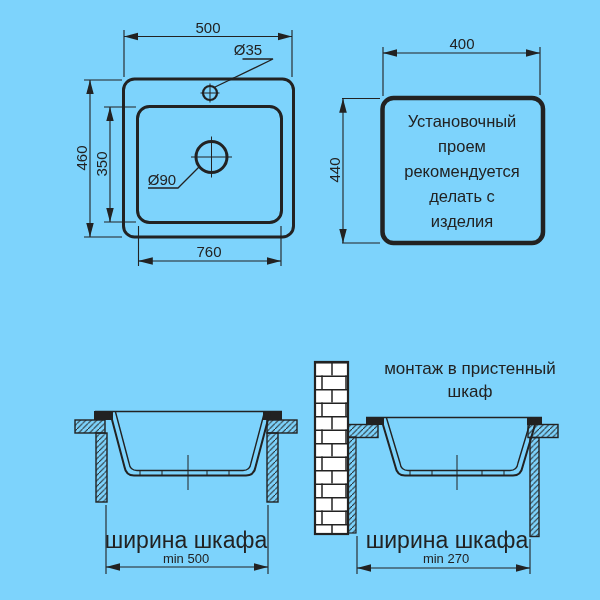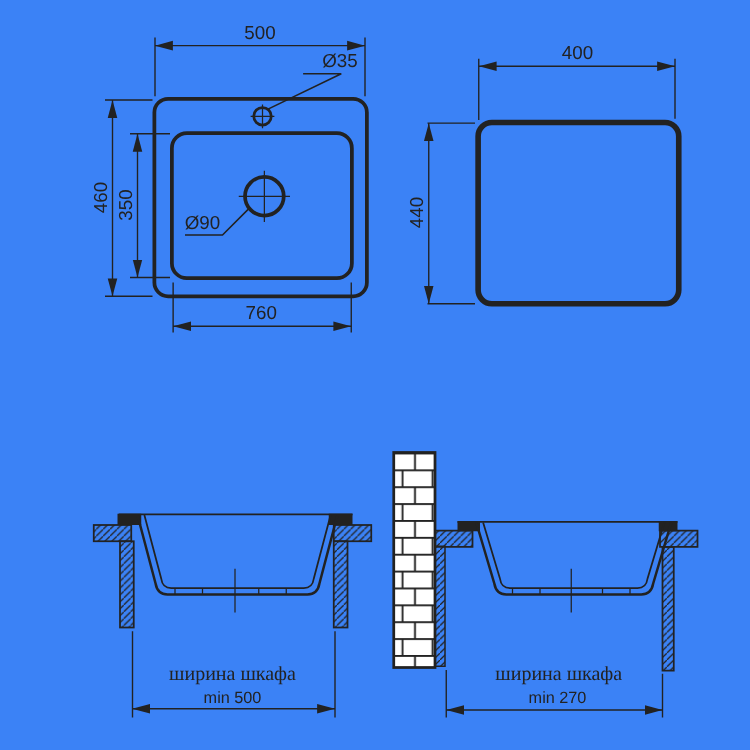--- a/index.html
+++ b/index.html
@@ -1,22 +1,22 @@
 <!DOCTYPE html>
 <html><head>
 <meta charset="utf-8">
 <style>
   html,body{margin:0;padding:0;background:#fff;}
-  #stage{position:relative;width:600px;height:600px;background:#3b82f6;overflow:hidden;
+  #stage{position:relative;width:600px;height:600px;background:#7dd3fc;overflow:hidden;
          font-family:"Liberation Sans",sans-serif;color:#222;}
   #linework{position:absolute;left:0;top:0;}
   .lbl{position:absolute;transform:translate(-50%,-50%);white-space:nowrap;
        font-size:15px;color:#222;line-height:1;}
   .lbl.rot{transform:translate(-50%,-50%) rotate(-90deg);}
-  .lbl.big{font-size:16px;font-family:Liberation Serif, serif;}
+  .lbl.big{font-size:23px;}
   .lbl.small{font-size:13px;}
   .block{position:absolute;transform:translate(-50%,-50%);text-align:center;
          white-space:pre-line;color:#222;}
   .note{font-size:16.5px;line-height:25px;width:170px;}
   .title{font-size:17px;line-height:23px;width:240px;}
 </style>
 </head>
 <body>
 
 <div id="stage">
@@ -101,28 +101,35 @@
     <path d="M410,470.5 V475.5 M432,470.5 V475.5 M482,470.5 V475.5 M504,470.5 V475.5" stroke-width="1"></path>
     <line x1="457" y1="455" x2="457" y2="490" stroke-width="1"></line>
     <g fill="none" stroke-width="1.1">
       <path d="M357,536 V574 M530,539 V574"></path>
       <line x1="357" y1="568" x2="530" y2="568" marker-start="url(#arr)" marker-end="url(#arr)"></line>
     </g>
   </g>
 </svg>
 
   <div class="lbl" style="left:208px;top:27px">500</div>
-  <div class="lbl" style="left:272px;top:49px">Ø35</div>
+  <div class="lbl" style="left:248px;top:49px">Ø35</div>
   <div class="lbl rot" style="left:81px;top:158px">460</div>
   <div class="lbl rot" style="left:101px;top:164px">350</div>
   <div class="lbl" style="left:162px;top:179px">Ø90</div>
   <div class="lbl" style="left:209px;top:251px">760</div>
 
   <div class="lbl" style="left:462px;top:43px">400</div>
   <div class="lbl rot" style="left:334px;top:170px">440</div>
+  <div class="block note" style="left:462px;top:171px">Установочный
+проем
+рекомендуется
+делать с
+изделия</div>
 
   <div class="lbl big" style="left:186px;top:540px">ширина шкафа</div>
   <div class="lbl small" style="left:186px;top:558px">min 500</div>
 
+  <div class="block title" style="left:470px;top:380px">монтаж в пристенный
+шкаф</div>
   <div class="lbl big" style="left:447px;top:540px">ширина шкафа</div>
   <div class="lbl small" style="left:446px;top:558px">min 270</div>
 
 </div>
 
 </body></html>

